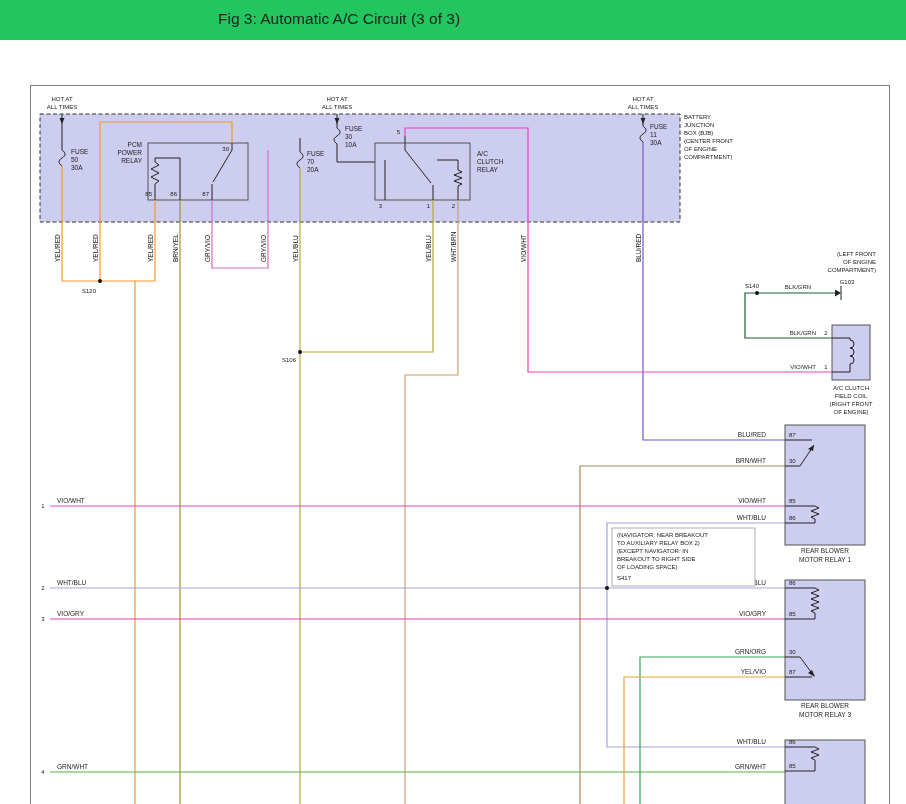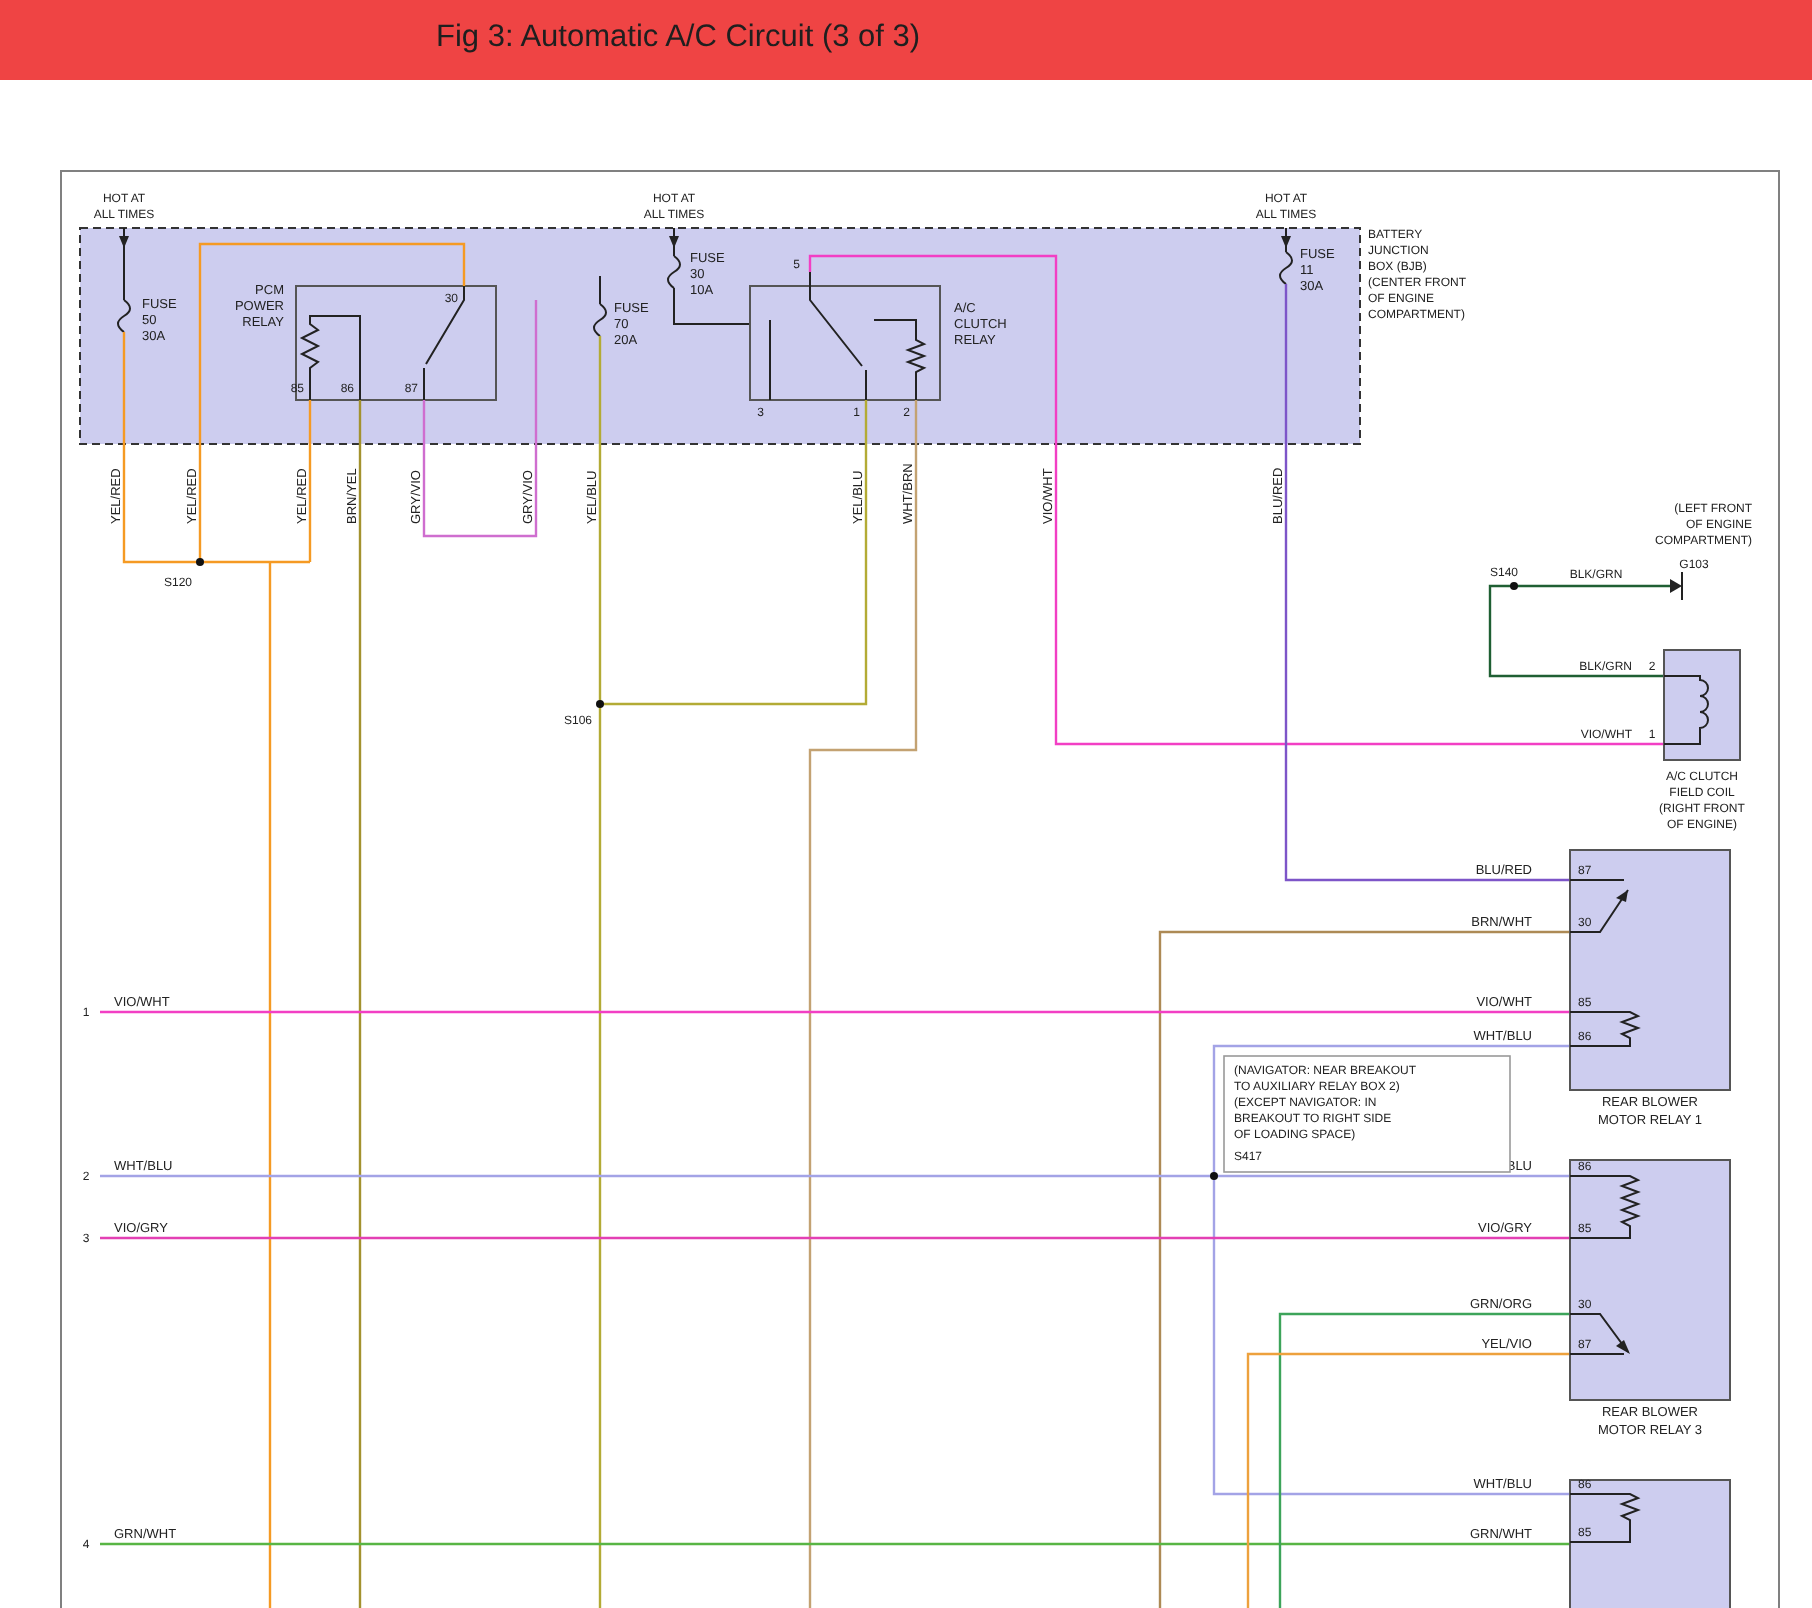--- a/index.html
+++ b/index.html
@@ -1,18 +1,18 @@
 <!DOCTYPE html>
 <html><head>
 <meta charset="utf-8">
 <style>
   html,body{margin:0;padding:0}
   body{width:906px;height:804px;position:relative;background:#fff;overflow:hidden;
        font-family:"Liberation Sans",sans-serif}
-  .header{position:absolute;top:0;left:0;width:906px;height:40px;background:#ef4444}
+  .header{position:absolute;top:0;left:0;width:906px;height:40px;background:#22c55e}
   .title{position:absolute;left:218px;top:10px;font-size:15.5px;color:#1f1f1f}
   svg{position:absolute;top:0;left:0}
   svg text{fill:#222;font-size:6.5px;font-family:"Liberation Sans",sans-serif}
   text.s6{font-size:6px}
   .blk{stroke:#222;stroke-width:1;fill:none}
   .w{fill:none;stroke-width:1.2}
   .comp{stroke:#555;stroke-width:1}
   .dash{stroke:#333;stroke-width:1;stroke-dasharray:4 2.5}
   .outer{fill:none;stroke:#808080;stroke-width:1}
   .notebox{fill:#fff;stroke:#999;stroke-width:0.8}

